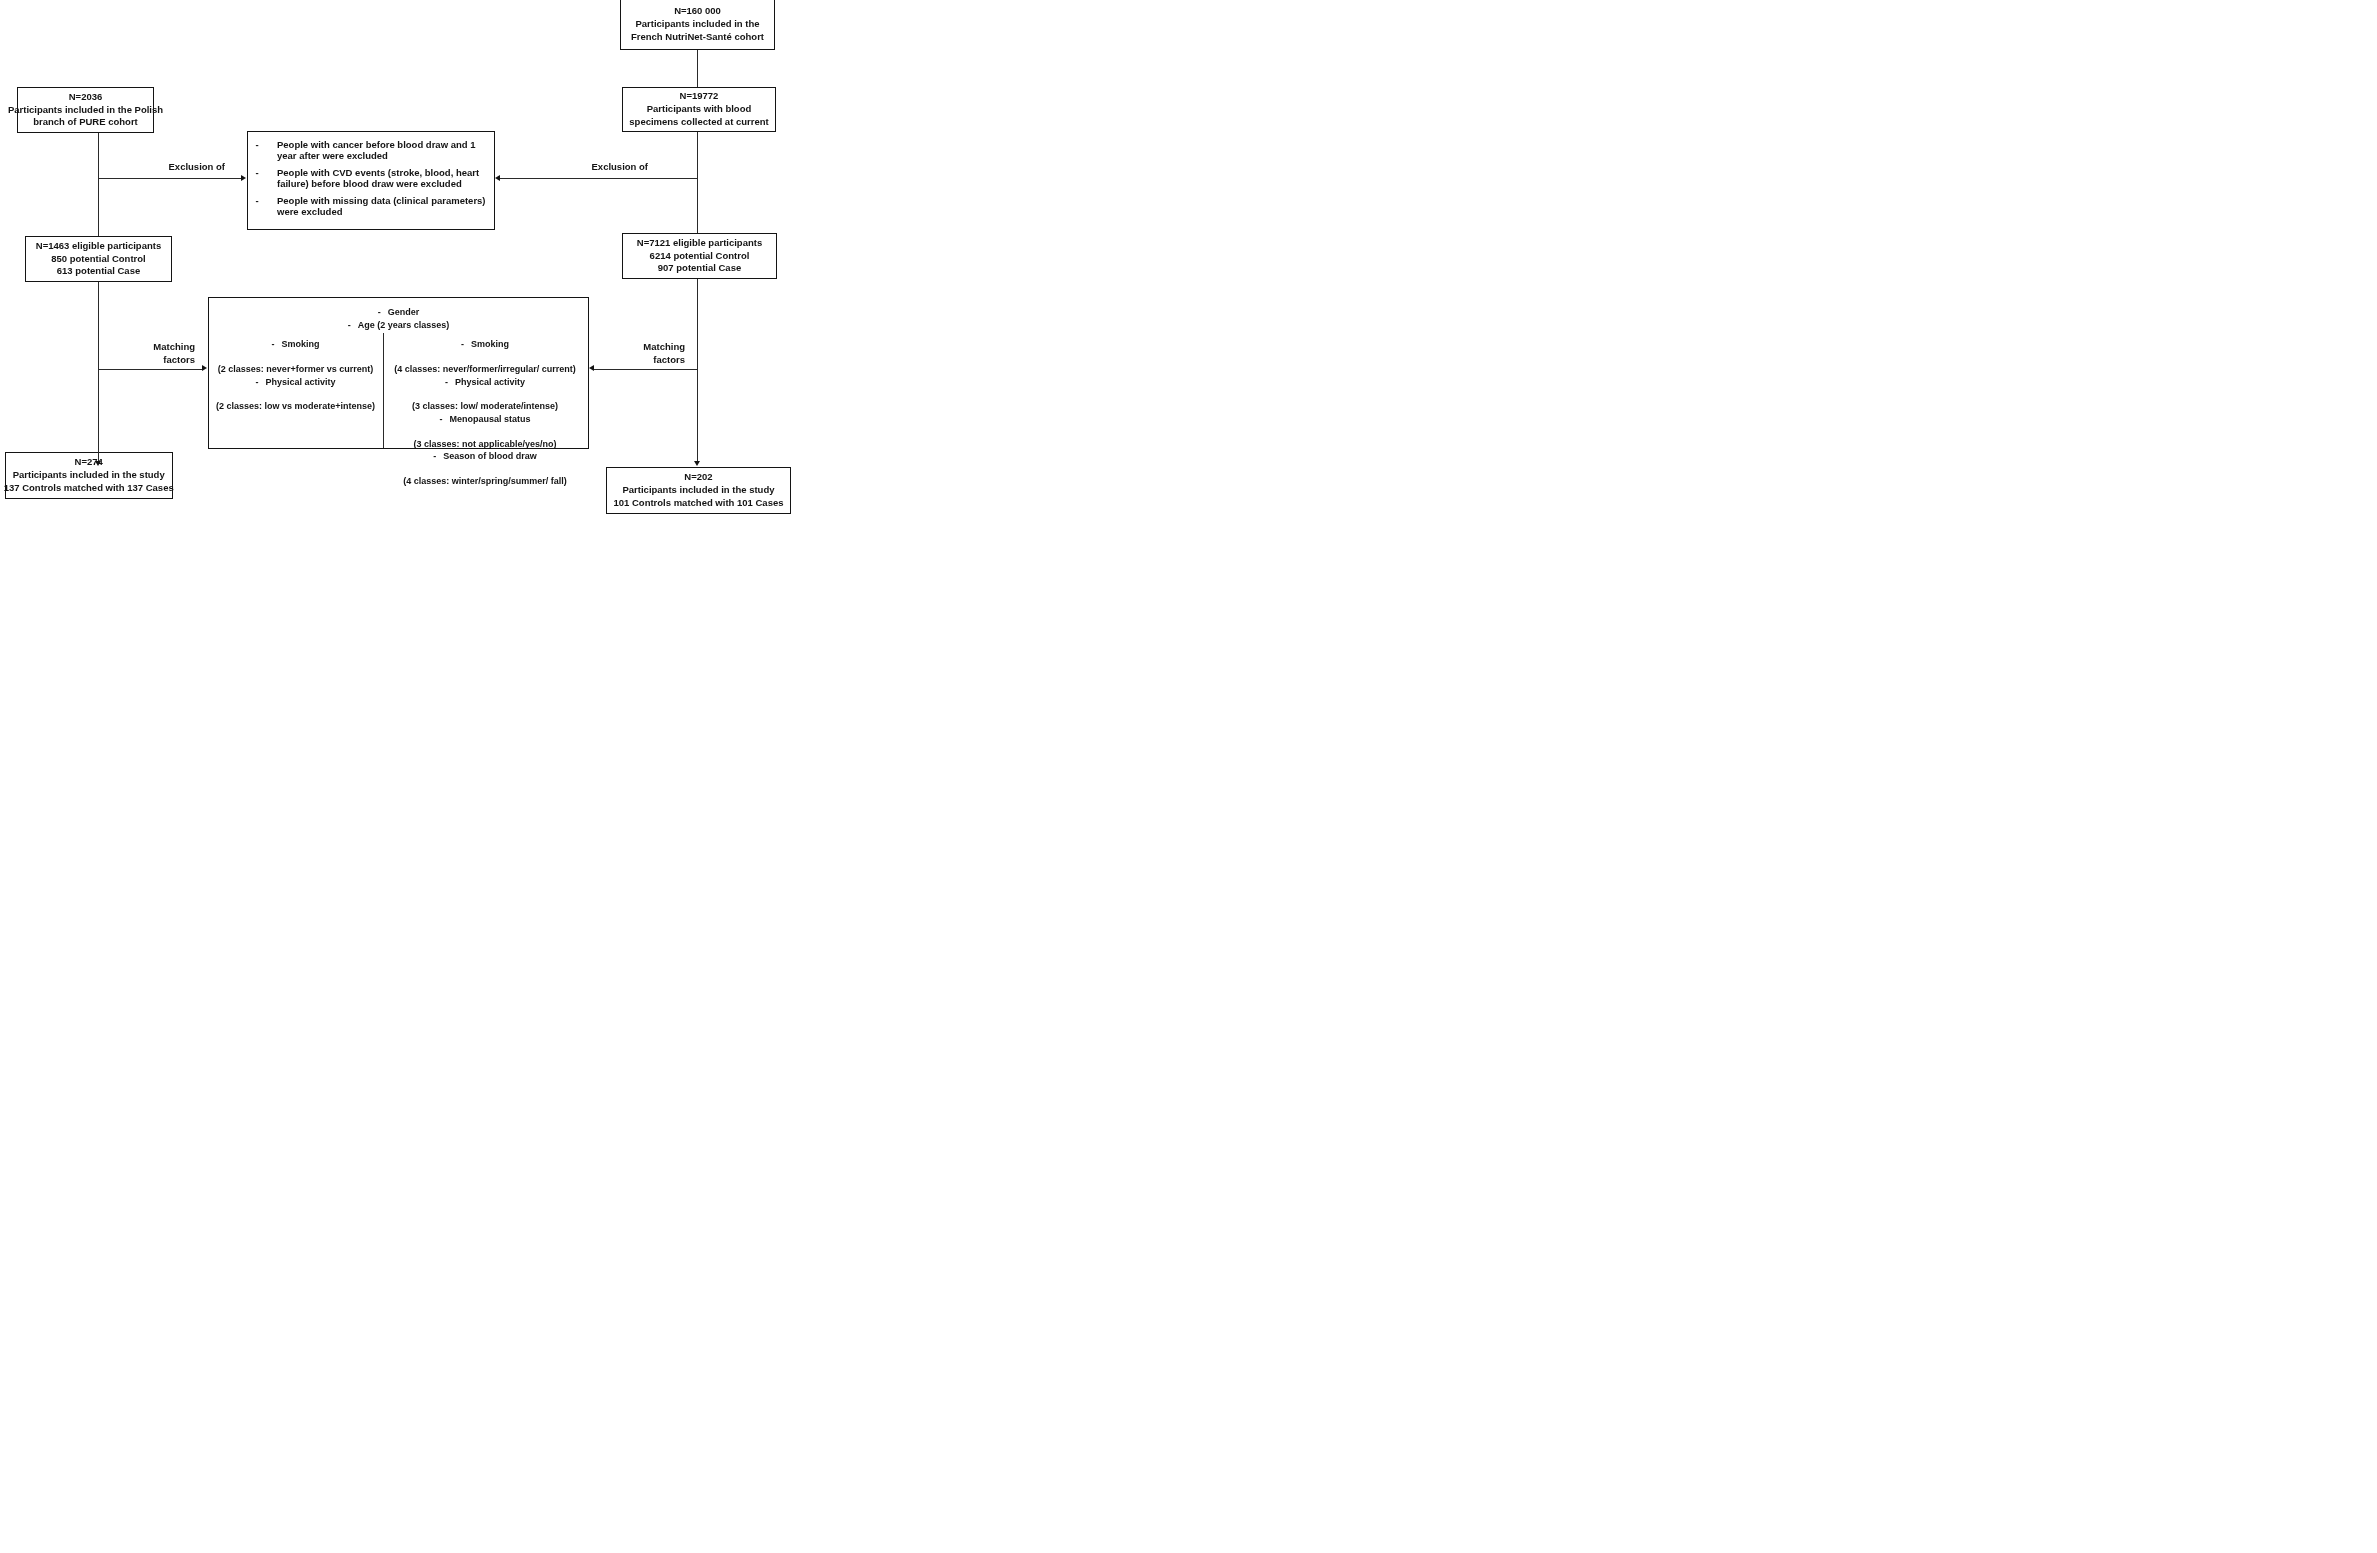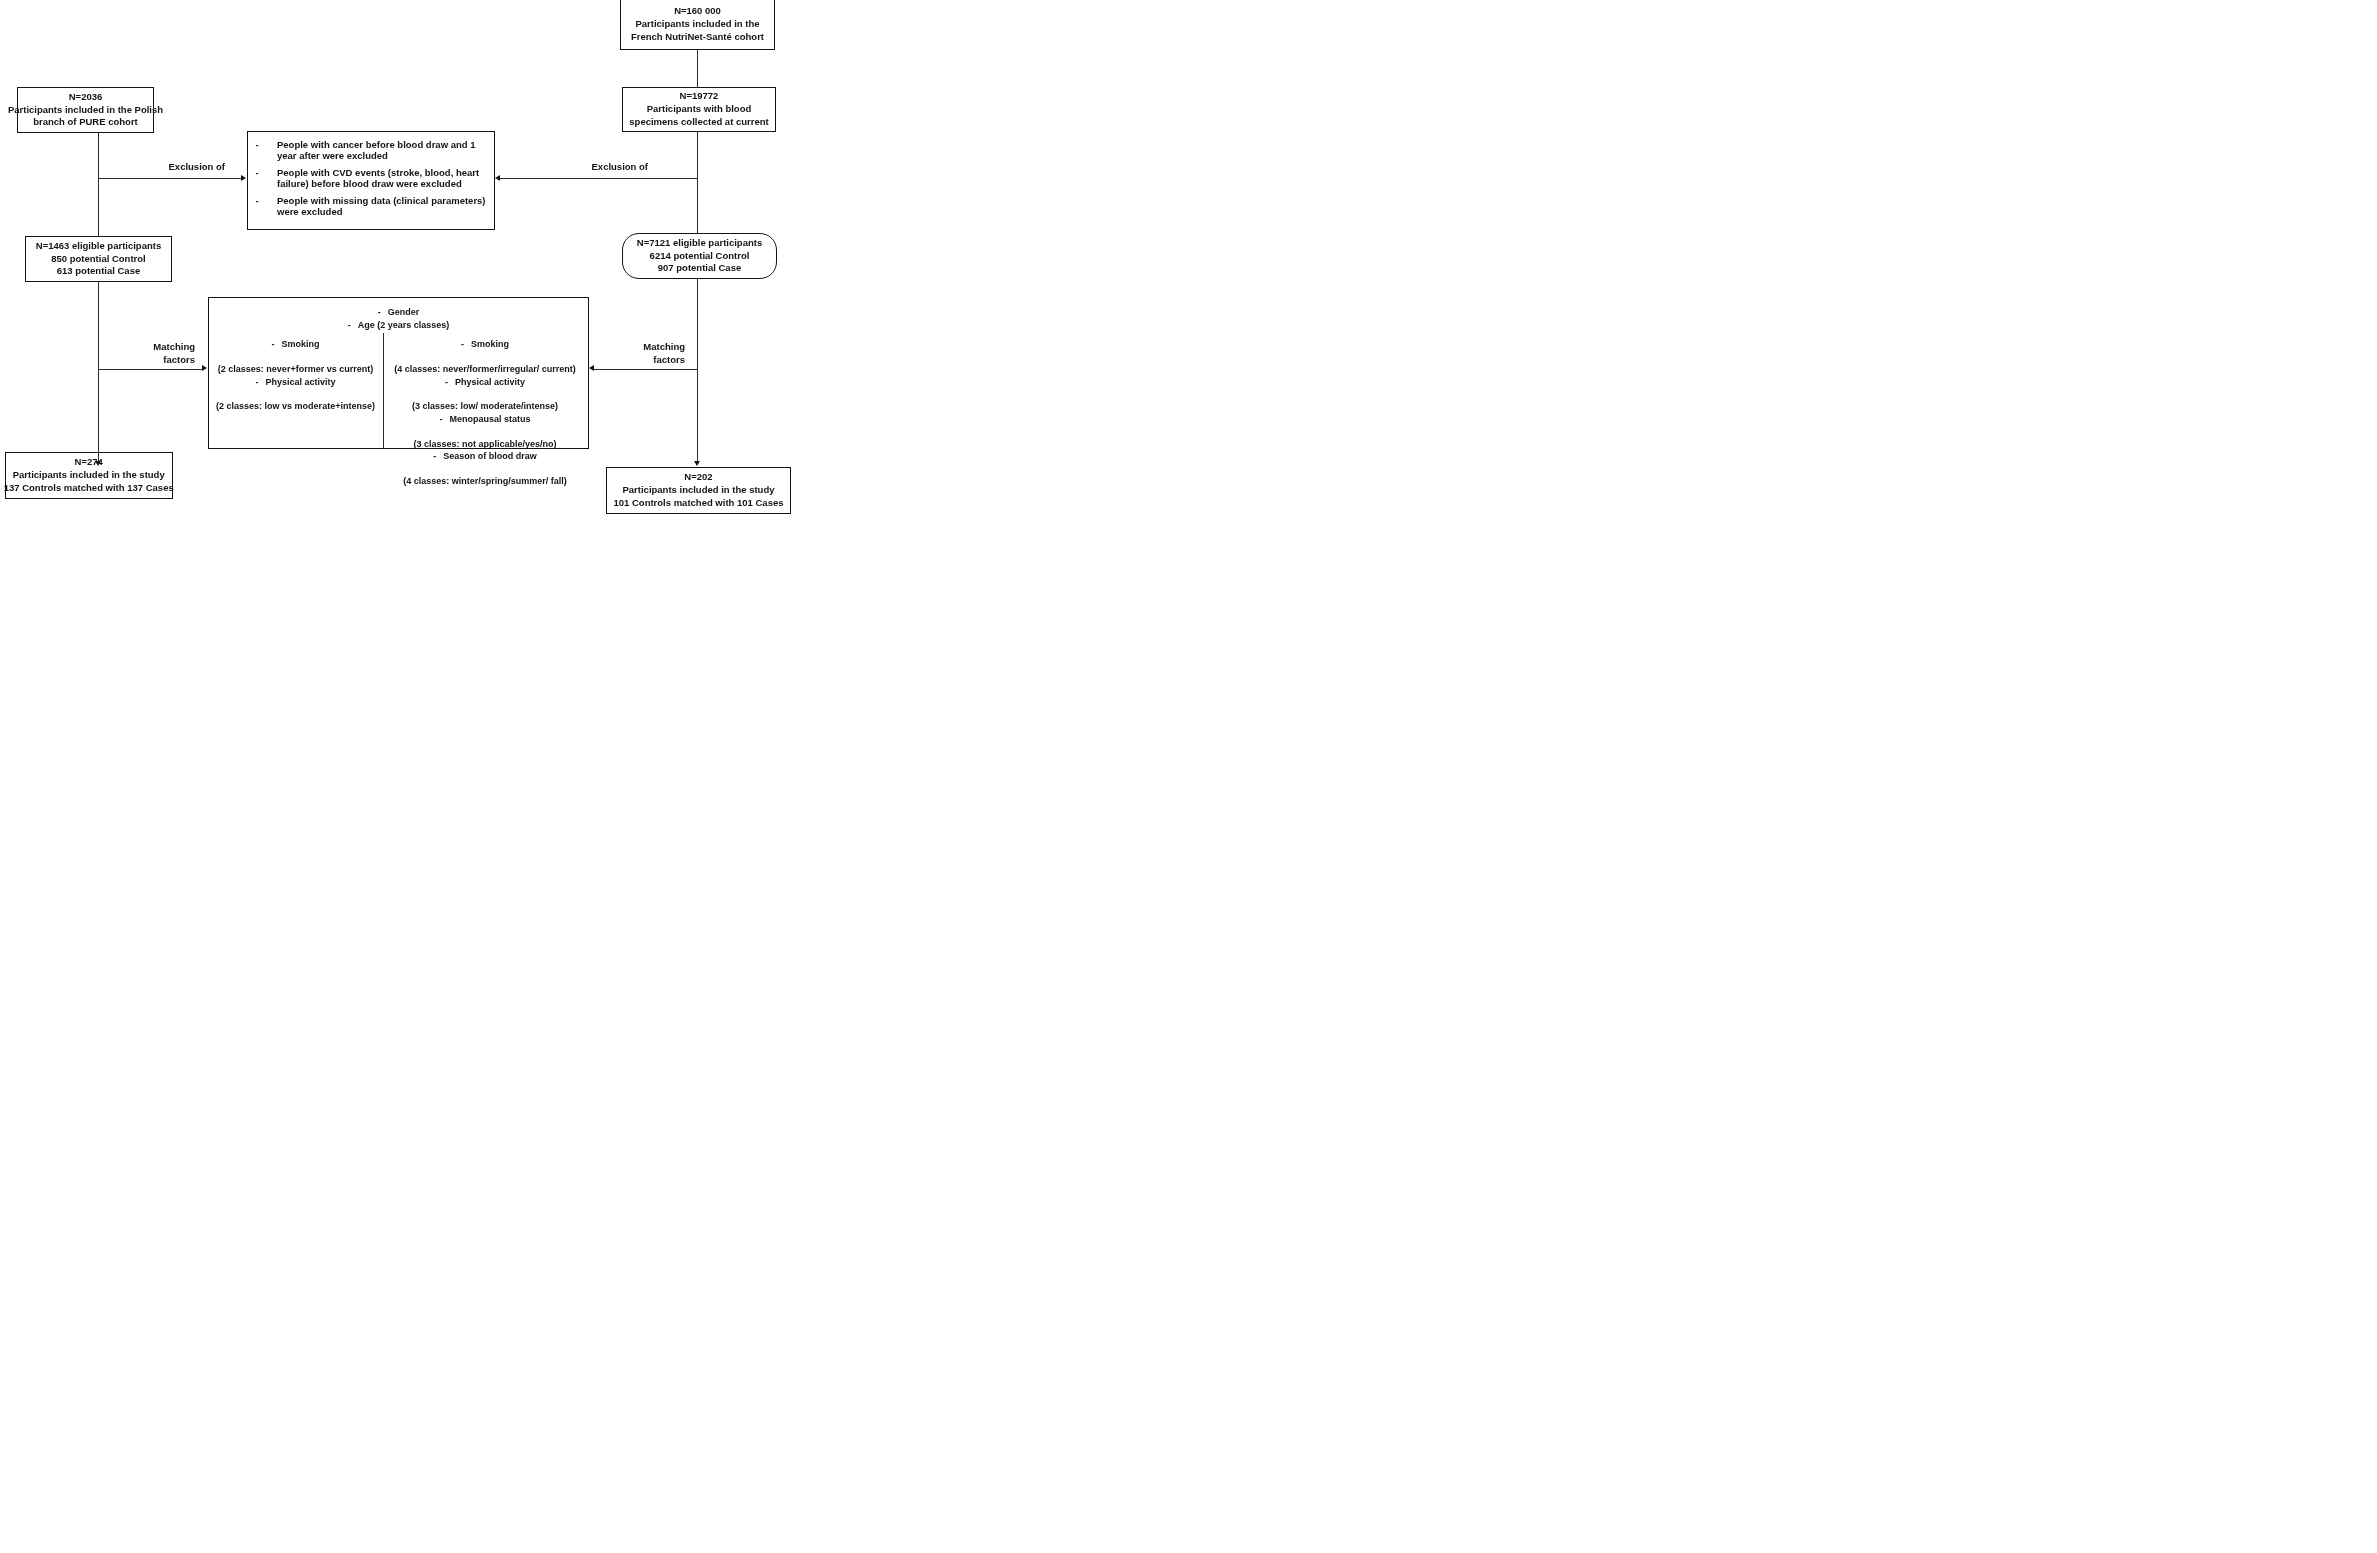--- a/index.html
+++ b/index.html
@@ -7,21 +7,21 @@
           font-family:"Liberation Sans","DejaVu Sans",sans-serif;color:#141414;overflow:hidden;}
   .box{position:absolute;box-sizing:border-box;border:1.3px solid #141414;background:#ffffff;
        display:flex;flex-direction:column;justify-content:center;align-items:center;
        text-align:center;font-size:9.5px;line-height:12.7px;font-weight:bold;}
   .box .bl{white-space:nowrap;}
   
   #box-pl-cohort{left:17px;top:87px;width:137px;height:46px;border-width:1.6px;}
   #box-fr-cohort{left:620px;top:0;width:155px;height:50px;border-top:none;}
   #box-fr-blood{left:622px;top:87px;width:154px;height:45px;}
   #box-pl-eligible{left:25px;top:236px;width:147px;height:46px;}
-  #box-fr-eligible{left:622px;top:233px;width:155px;height:46px;border-radius:17px;}
+  #box-fr-eligible{left:622px;top:233px;width:155px;height:46px;}
   #box-pl-final{left:4.7px;top:452px;width:168px;height:47px;border-width:1.6px;}
   #box-fr-final{left:606px;top:467px;width:185px;height:47px;border-width:1.6px;align-items:center;}
   
   #box-exclusion{left:247px;top:131px;width:248px;height:99px;border-width:1.6px;
                  justify-content:flex-start;align-items:stretch;text-align:left;
                  padding:6.9px 3.2px 0 0;font-size:9.5px;line-height:11.6px;}
   .exc-item{position:relative;padding-left:29px;margin-bottom:4.7px;}
   .exc-item .dash{position:absolute;left:7.4px;top:0;}
   .exc-item .xl{white-space:nowrap;}
   

